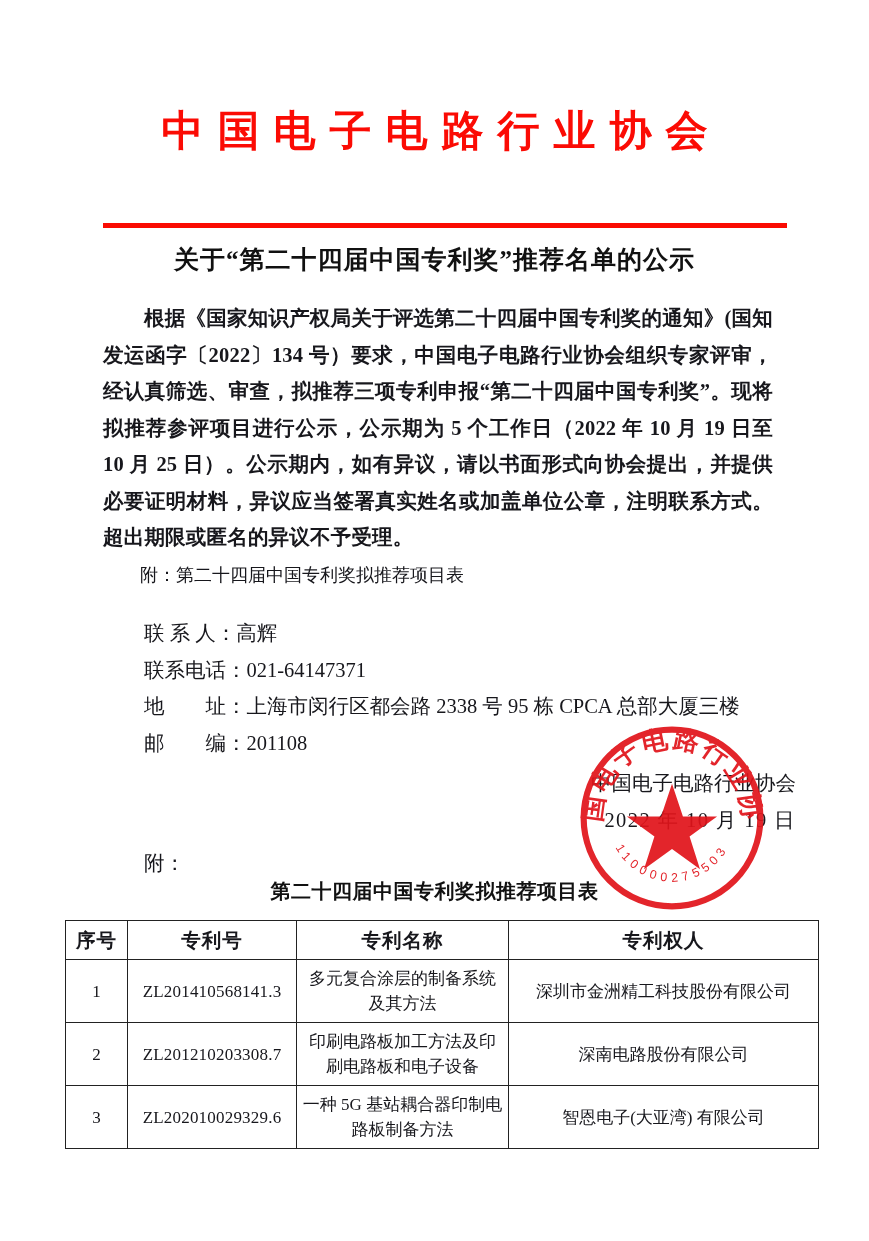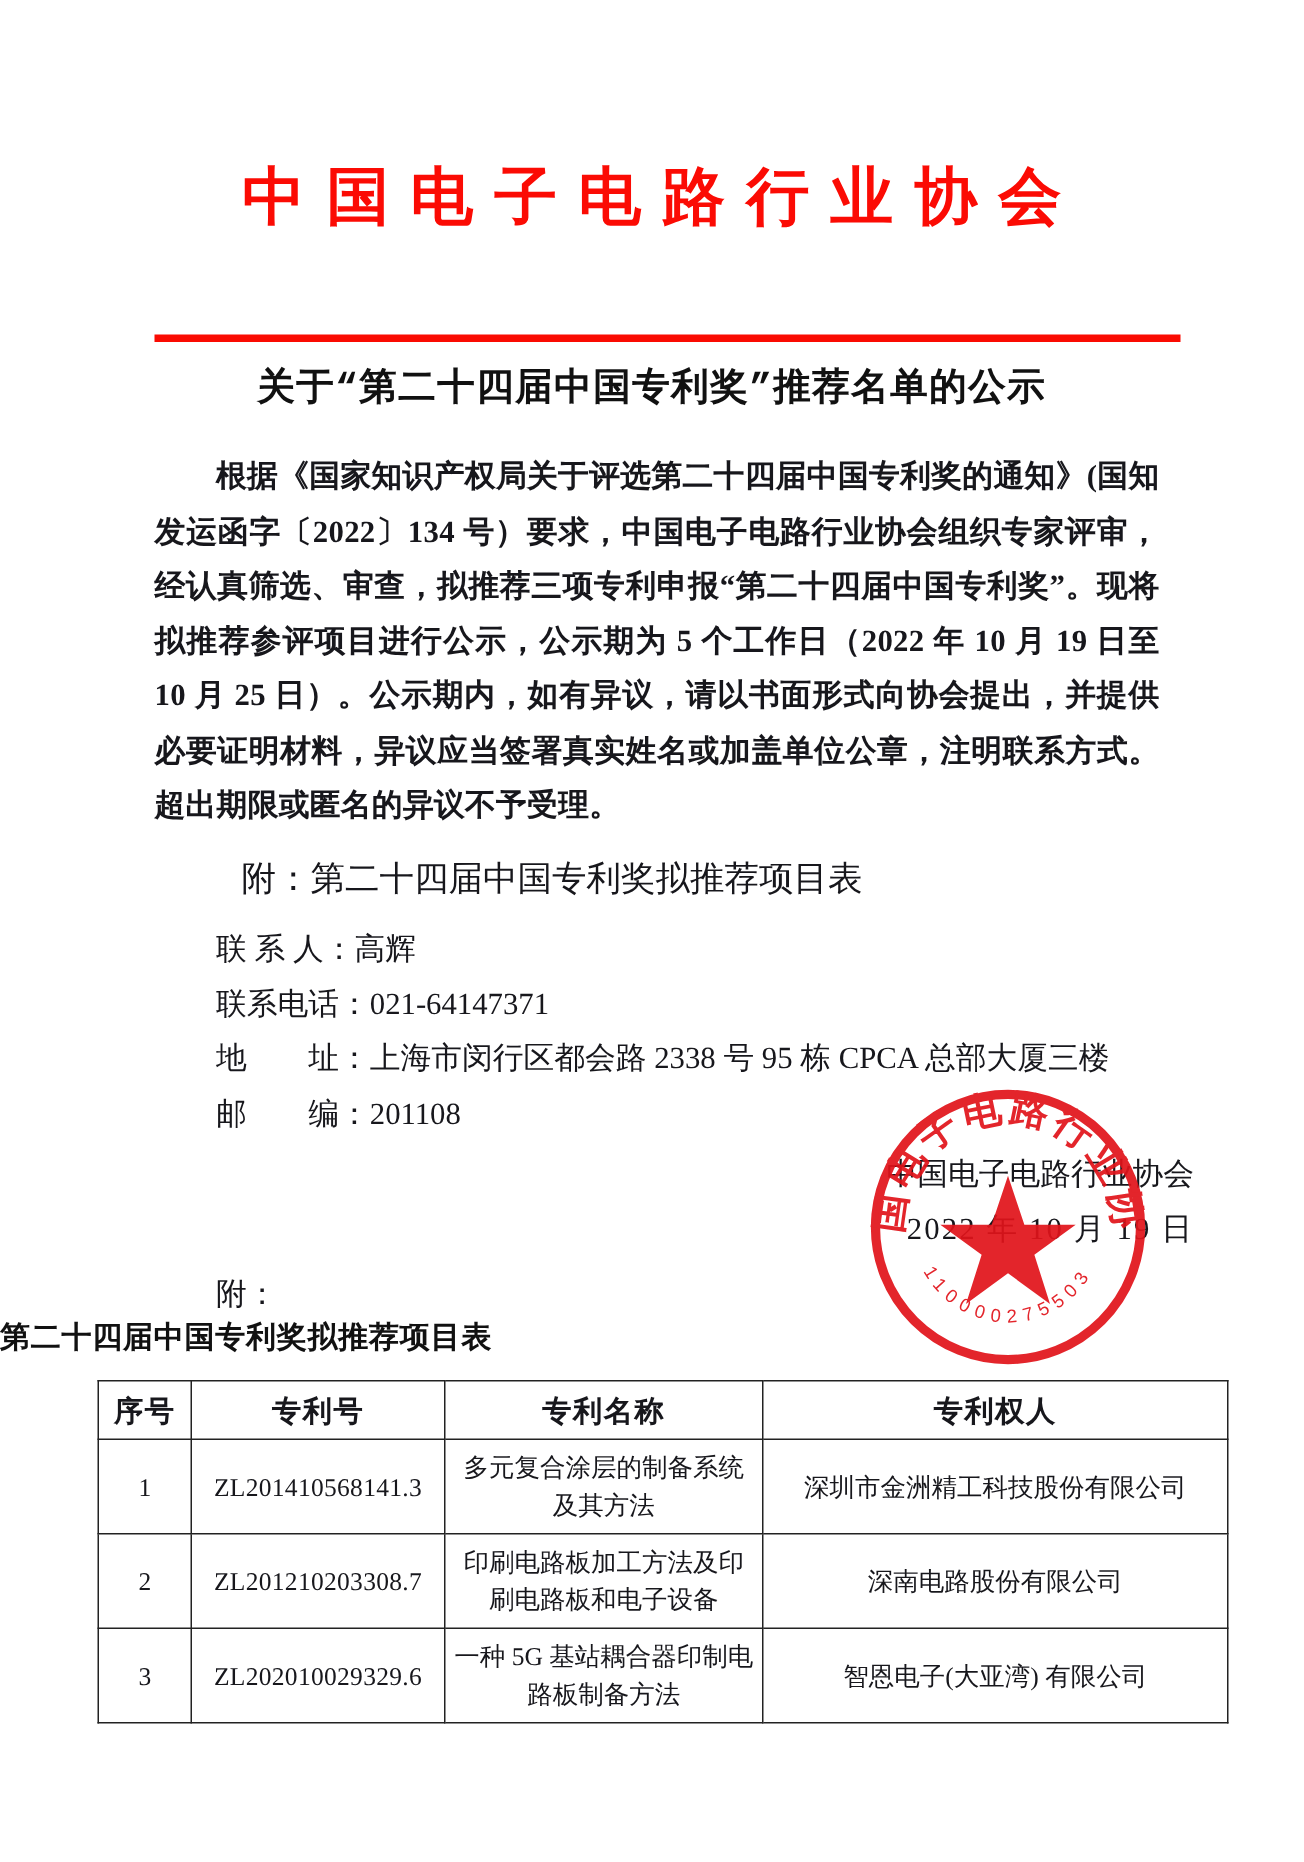--- a/index.html
+++ b/index.html
@@ -49,21 +49,21 @@
     background: #fa0b02;
   }
 
   
   .doc-title {
     position: absolute;
     top: 243px;
     left: 0;
     width: 869px;
     text-align: center;
-    font-family: Liberation Mono, monospace;
+    font-family: Liberation Serif, serif;
     font-weight: bold;
     font-size: 25px;
     letter-spacing: 1px;
     color: #111;
     line-height: 1.35;
   }
 
   
   .body-block {
     position: absolute;
@@ -78,24 +78,24 @@
     text-align: justify;
     text-justify: inter-ideograph;
     text-indent: 2em;
     margin: 0;
     color: #17171c;
     letter-spacing: 0.2px;
     font-weight: bold;
   }
 
   .para-attach {
-    font-size: 23px;
+    font-size: 18px;
     line-height: 36.5px;
     text-indent: 2em;
-    margin: 12px;
+    margin: 1px;
     color: #17171c;
   }
 
   
   .contact-block {
     position: absolute;
     top: 615px;
     left: 103px;
     width: 690px;
   }
@@ -144,20 +144,21 @@
     width: 300px;
     color: #17171c;
   }
 
   
   .table-title {
     position: absolute;
     top: 878px;
     left: 0;
     width: 869px;
+    text-align: center;
     font-family: "Liberation Sans", "DejaVu Sans", sans-serif;
     font-weight: bold;
     font-size: 20px;
     letter-spacing: 0.5px;
     color: #111;
   }
 
   
   .tbl-wrap {
     position: absolute;

